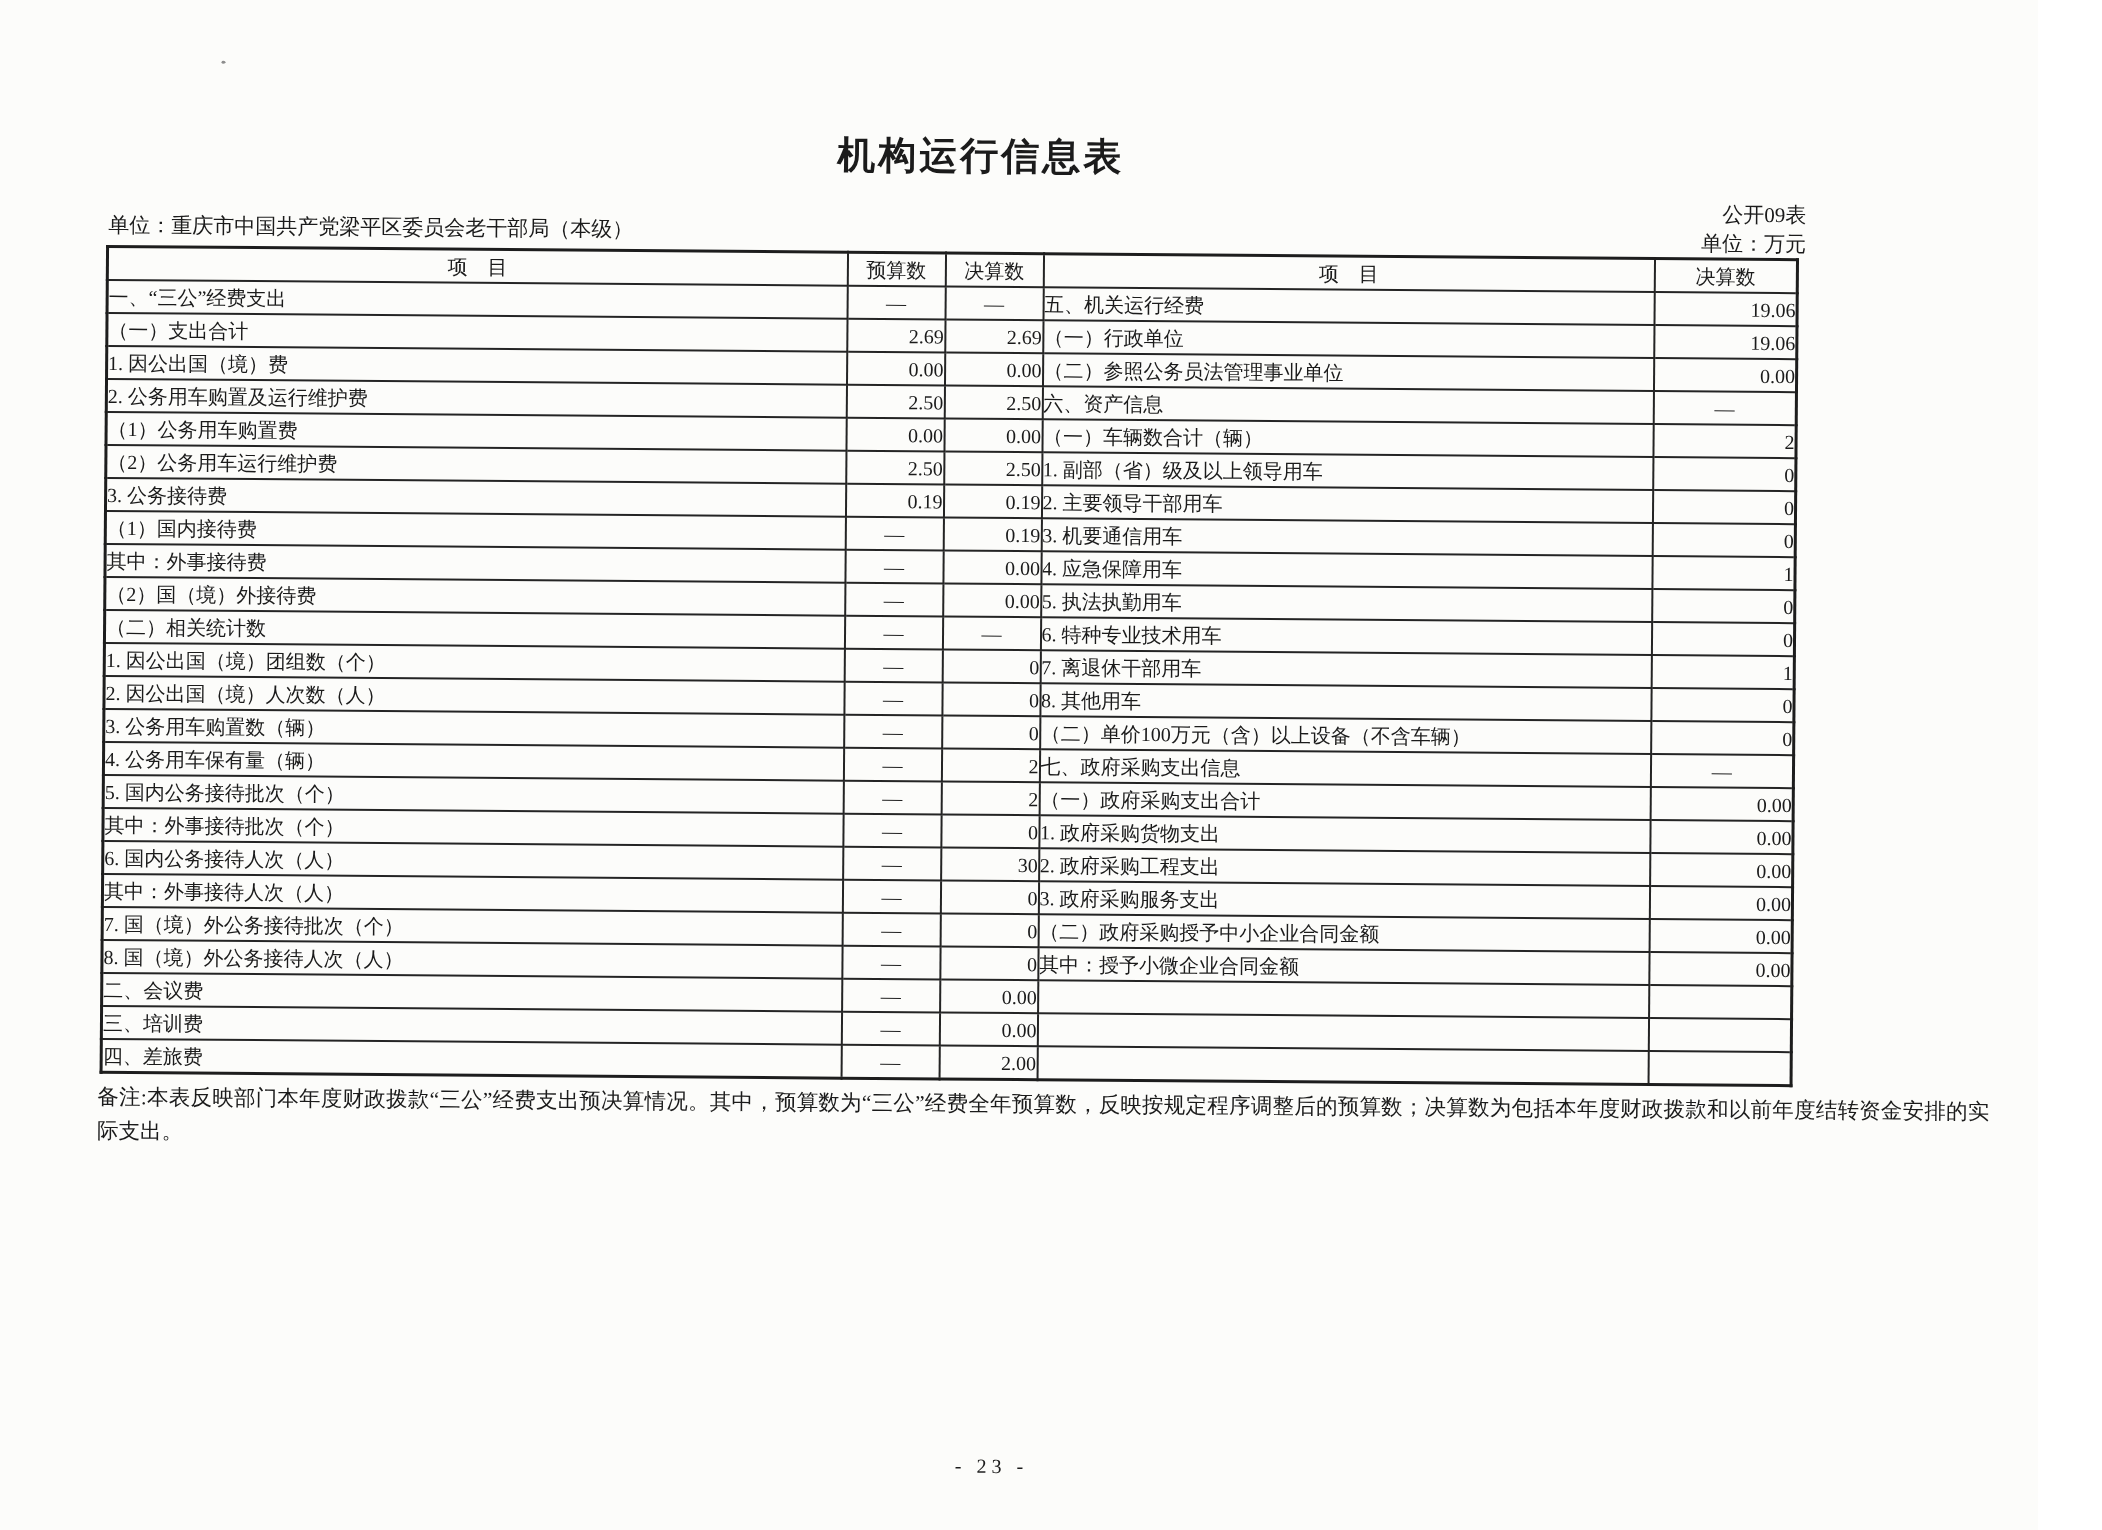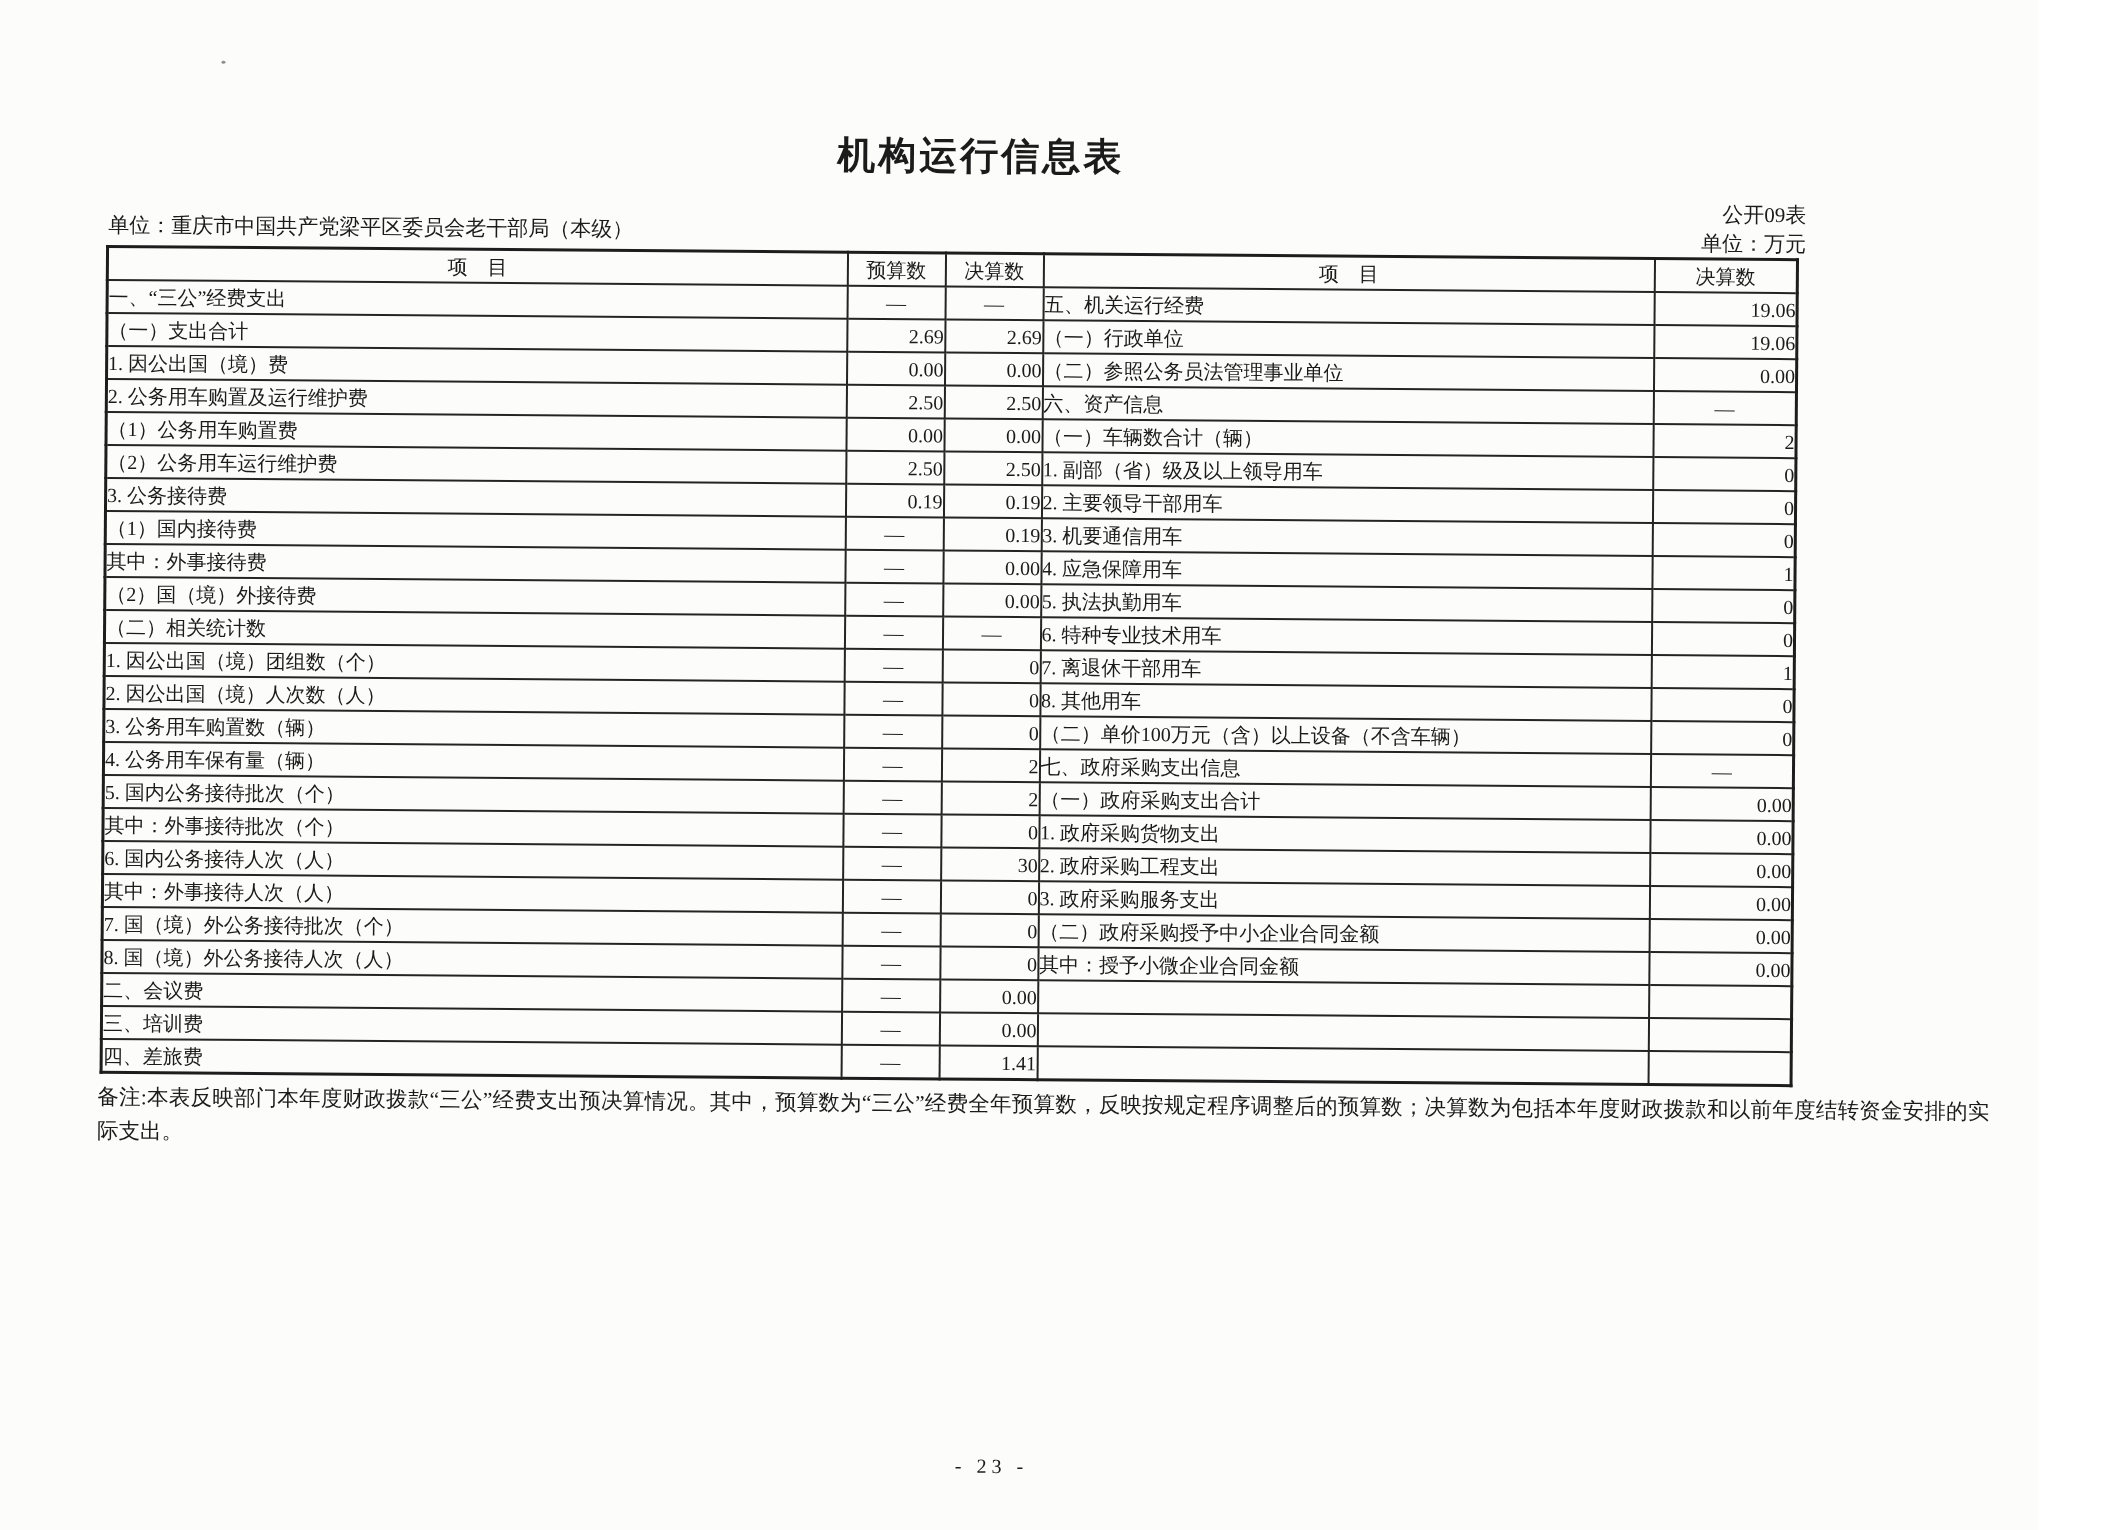--- a/index.html
+++ b/index.html
@@ -240,21 +240,21 @@
           <tr>
             <td class="lab ind-0">三、培训费</td>
             <td class="num dash">—</td>
             <td class="num">0.00</td>
             <td class="lab ind-0"></td>
             <td class="num"></td>
           </tr>
           <tr>
             <td class="lab ind-0">四、差旅费</td>
             <td class="num dash">—</td>
-            <td class="num">1.41</td>
+            <td class="num">2.00</td>
             <td class="lab ind-0"></td>
             <td class="num"></td>
           </tr>
         </tbody>
     </table>
 
     <div class="note">备注:本表反映部门本年度财政拨款“三公”经费支出预决算情况。其中，预算数为“三公”经费全年预算数，反映按规定程序调整后的预算数；决算数为包括本年度财政拨款和以前年度结转资金安排的实际支出。</div>
 
     <div class="pageno">- 23 -</div>
 

